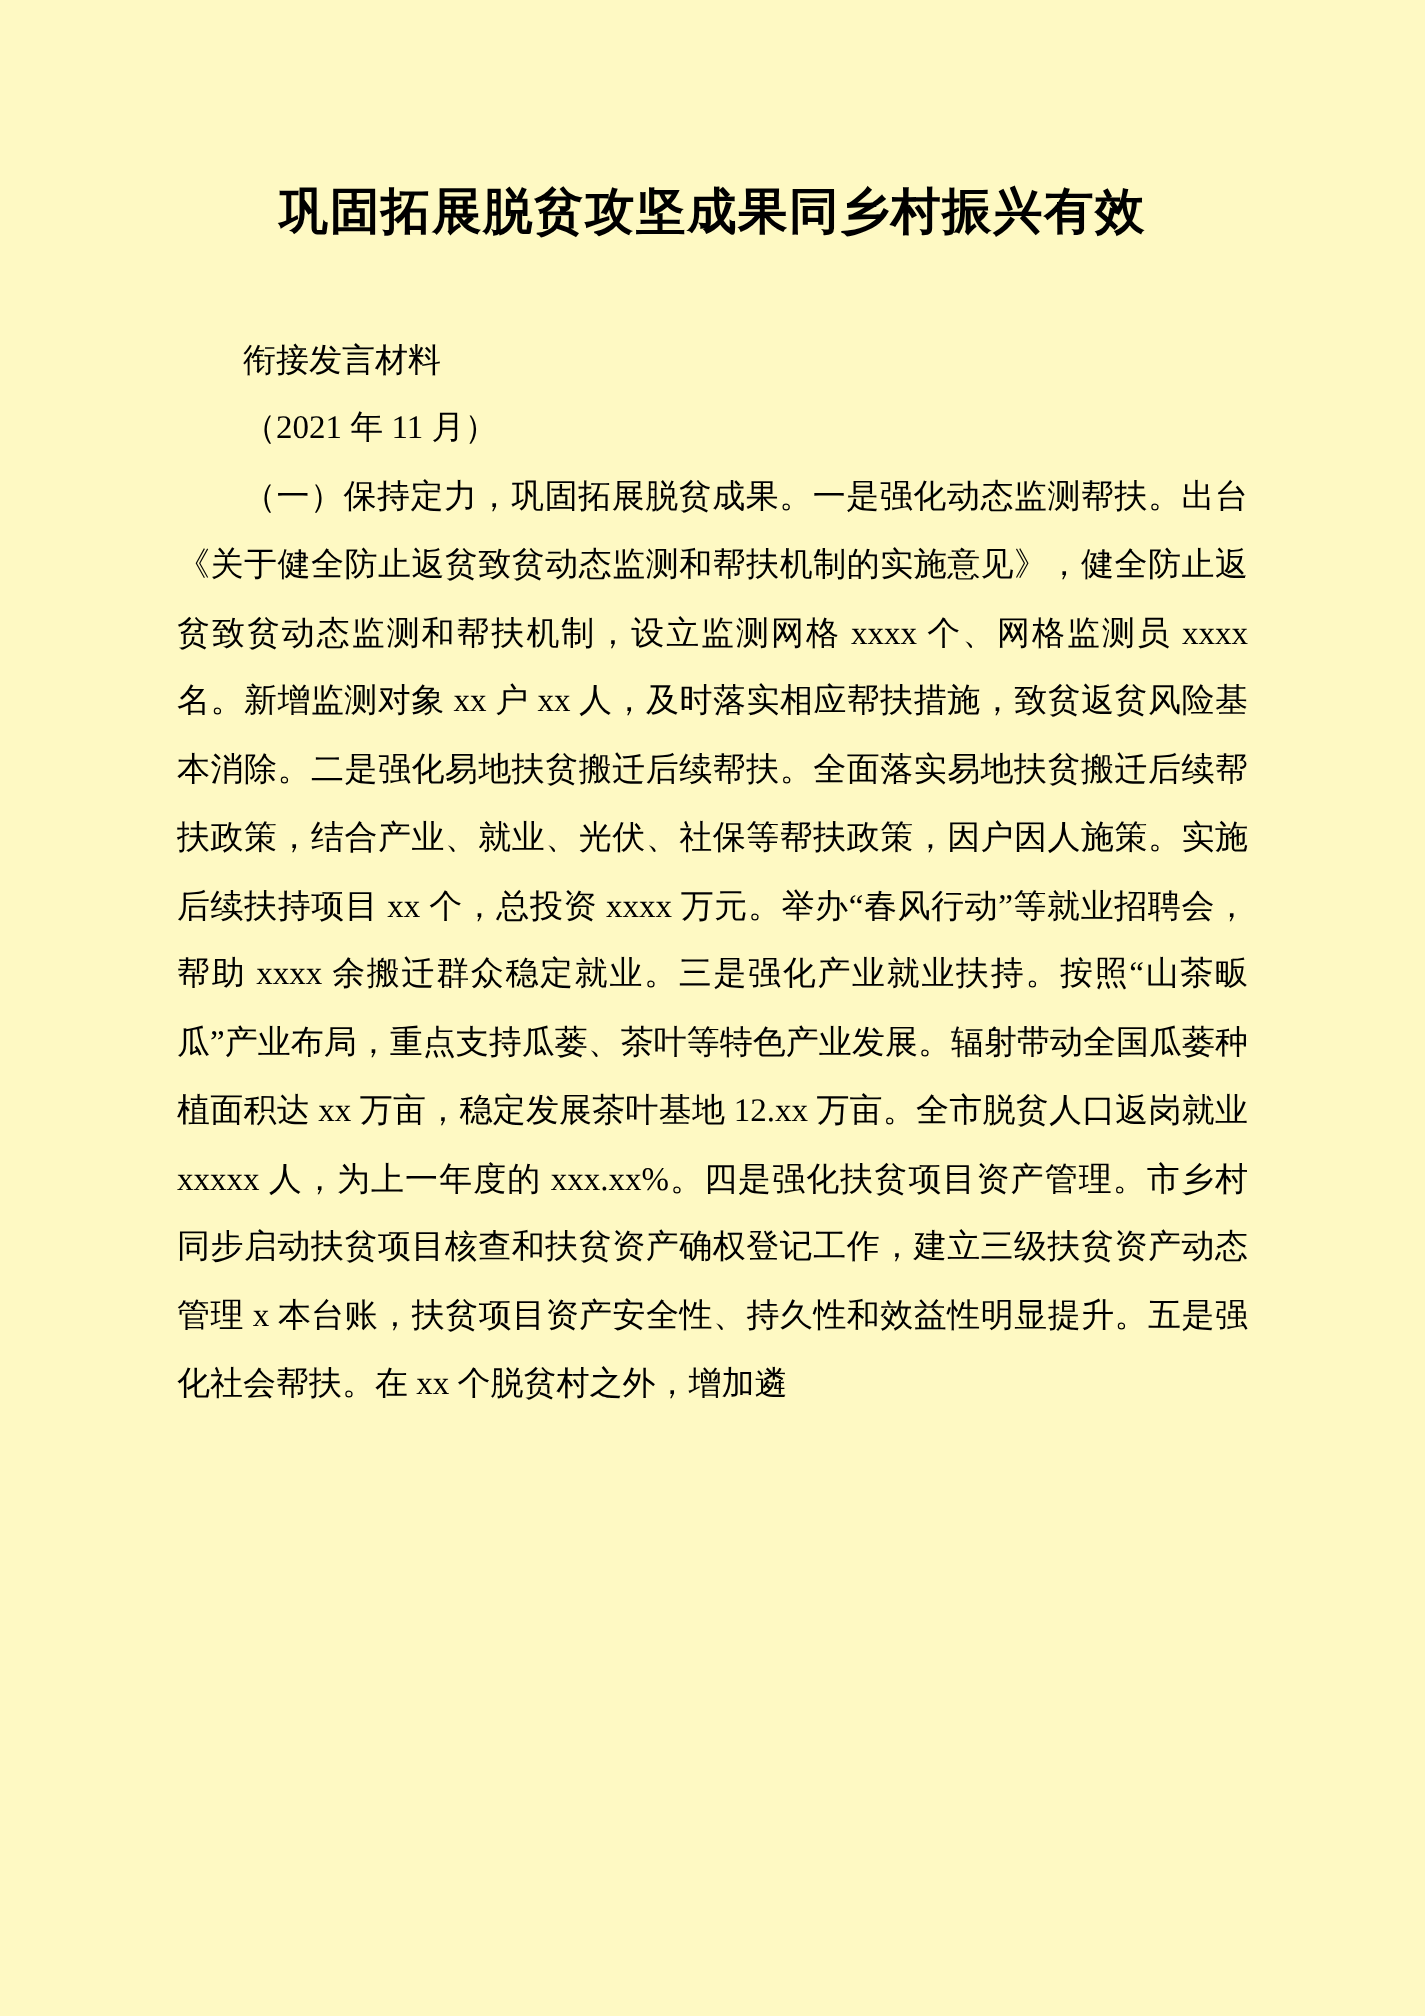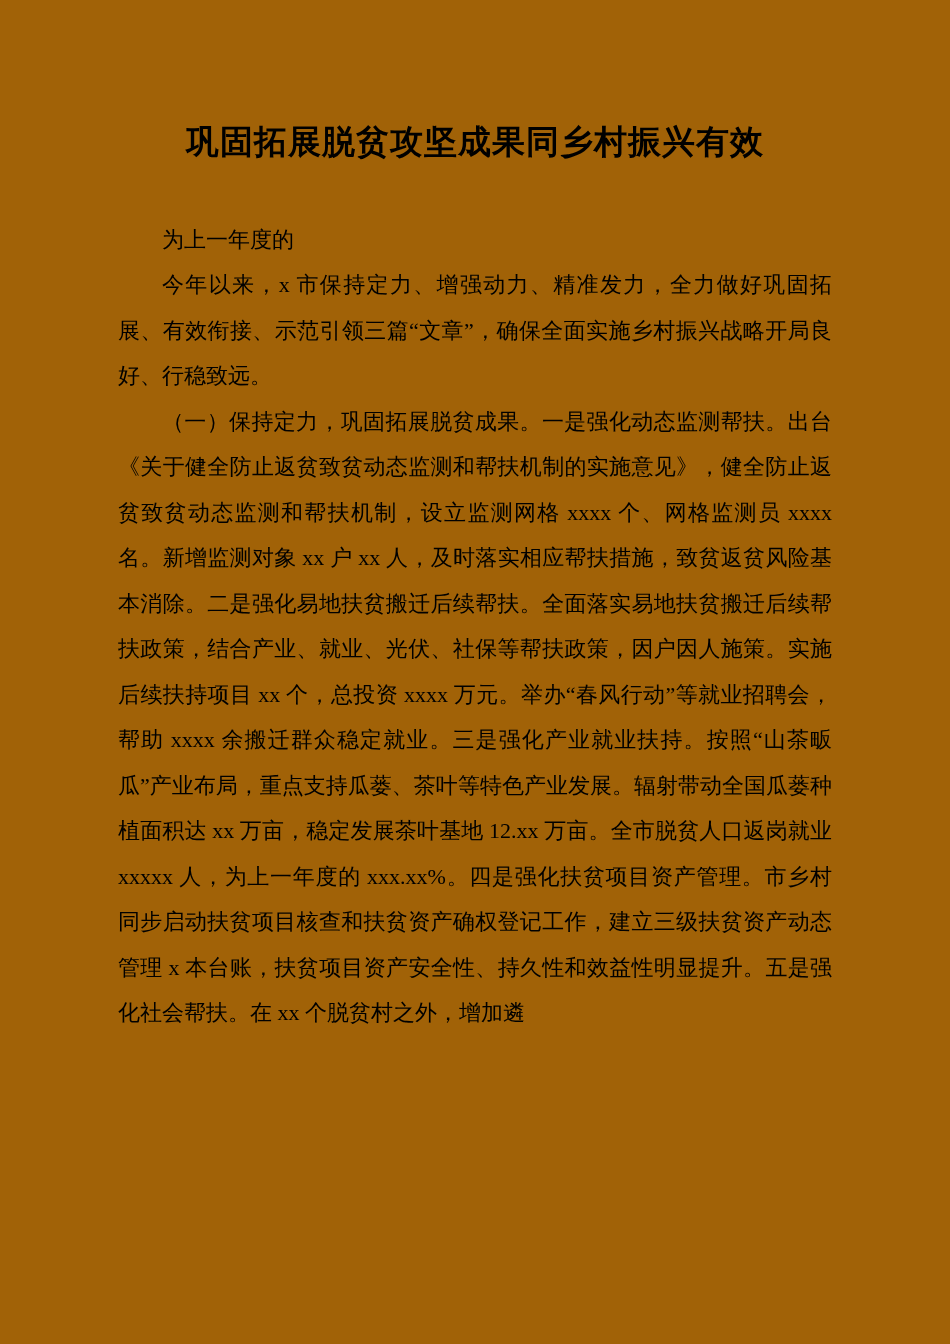--- a/index.html
+++ b/index.html
@@ -9,21 +9,21 @@
   }
   body {
     width: 950px;
     height: 1344px;
     overflow: hidden;
   }
   .page {
     width: 950px;
     height: 1344px;
     box-sizing: border-box;
-    background: #a16207;
+    background: #fef9c3;
     padding: 120px 118px 0 118px;
     font-family: "Liberation Serif", "DejaVu Serif", serif;
     color: #000000;
     overflow: hidden;
   }
   .doc-title {
     font-size: 33px;
     font-weight: 700;
     text-align: center;
     line-height: 1.35;
@@ -42,20 +42,20 @@
     font-weight: 400;
   }
 </style>
 </head>
 <body>
 
 <div class="page">
 
   <h1 class="doc-title">巩固拓展脱贫攻坚成果同乡村振兴有效</h1>
 
-  <p class="para">为上一年度的</p>
+  <p class="para">衔接发言材料</p>
 
+  <p class="para">（2021 年 11 月）</p>
 
-  <p class="para">今年以来，x 市保持定力、增强动力、精准发力，全力做好巩固拓展、有效衔接、示范引领三篇“文章”，确保全面实施乡村振兴战略开局良好、行稳致远。</p>
 
   <p class="para"><span class="lead-bold">（一）保持定力，巩固拓展脱贫成果。</span><span>一是强化动态监测帮扶。出台《关于健全防止返贫致贫动态监测和帮扶机制的实施意见》，健全防止返贫致贫动态监测和帮扶机制，设立监测网格 xxxx 个、网格监测员 xxxx 名。新增监测对象 xx 户 xx 人，及时落实相应帮扶措施，致贫返贫风险基本消除。二是强化易地扶贫搬迁后续帮扶。全面落实易地扶贫搬迁后续帮扶政策，结合产业、就业、光伏、社保等帮扶政策，因户因人施策。实施后续扶持项目 xx 个，总投资 xxxx 万元。举办“春风行动”等就业招聘会，帮助 xxxx 余搬迁群众稳定就业。三是强化产业就业扶持。按照“山茶畈瓜”产业布局，重点支持瓜蒌、茶叶等特色产业发展。辐射带动全国瓜蒌种植面积达 xx 万亩，稳定发展茶叶基地 12.xx 万亩。全市脱贫人口返岗就业 xxxxx 人，为上一年度的 xxx.xx%。四是强化扶贫项目资产管理。市乡村同步启动扶贫项目核查和扶贫资产确权登记工作，建立三级扶贫资产动态管理 x 本台账，扶贫项目资产安全性、持久性和效益性明显提升。五是强化社会帮扶。在 xx 个脱贫村之外，增加遴</span></p>
 
 </div>
 
 </body></html>

